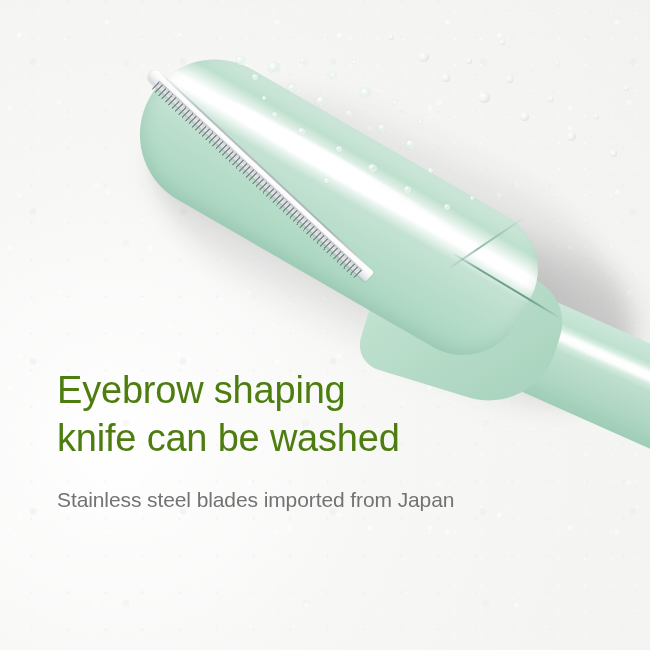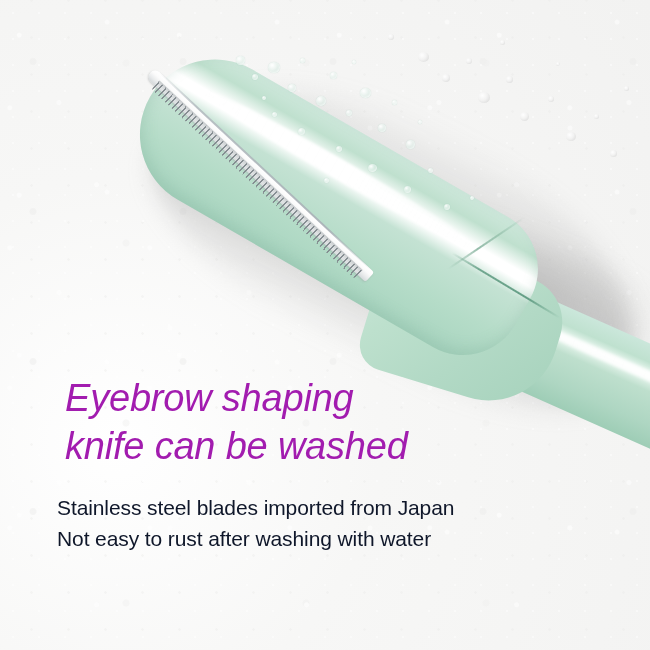--- a/index.html
+++ b/index.html
@@ -271,39 +271,38 @@
   }
 
   
   .copy {
     position: absolute;
     left: 57px;
     top: 366px;
     width: 560px;
   }
   .headline {
-    margin: 8px;
+    margin: 0;
     font-size: 38px;
     line-height: 48px;
     font-weight: 400;
-    color: #a21caf;
+    color: #4d7c0f;
     letter-spacing: -.2px;
     white-space: pre-line;
-    font-style: italic;
   }
   .subcopy {
     margin: 22px 0 0 0;
     padding: 0;
     list-style: none;
   }
   .subcopy li {
     font-size: 21px;
     line-height: 31px;
     font-weight: 400;
-    color: #0f172a;
+    color: #737373;
     letter-spacing: -.1px;
   }
 </style>
 </head>
 <body>
 
 <div id="stage">
 
   <div class="bg-base"></div>
   <div class="bg-texture"></div>
@@ -373,17 +372,16 @@
     <div class="drop-grey" style="left:500px; top:40px; width:5px; height:5px;"></div>
     <div class="drop-grey" style="left:556px; top:62px; width:4px; height:4px;"></div>
     <div class="drop-grey" style="left:624px; top:86px; width:5px; height:5px;"></div>
   </div>
 
   <div class="copy">
     <h1 class="headline">Eyebrow shaping
 knife can be washed</h1>
     <ul class="subcopy">
       <li>Stainless steel blades imported from Japan</li>
-      <li>Not easy to rust after washing with water</li>
     </ul>
   </div>
 
 </div>
 
 </body></html>

